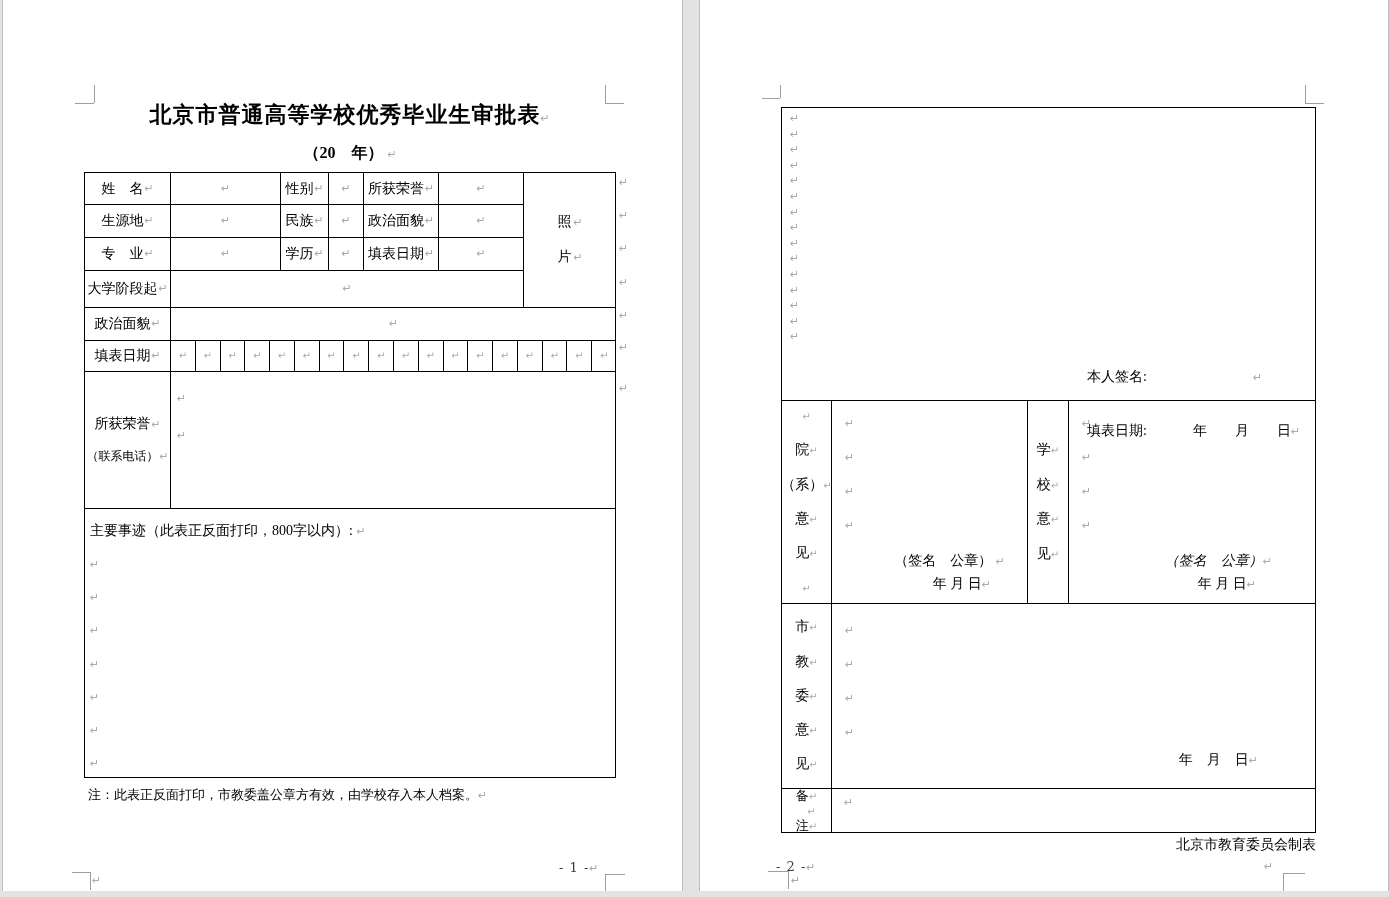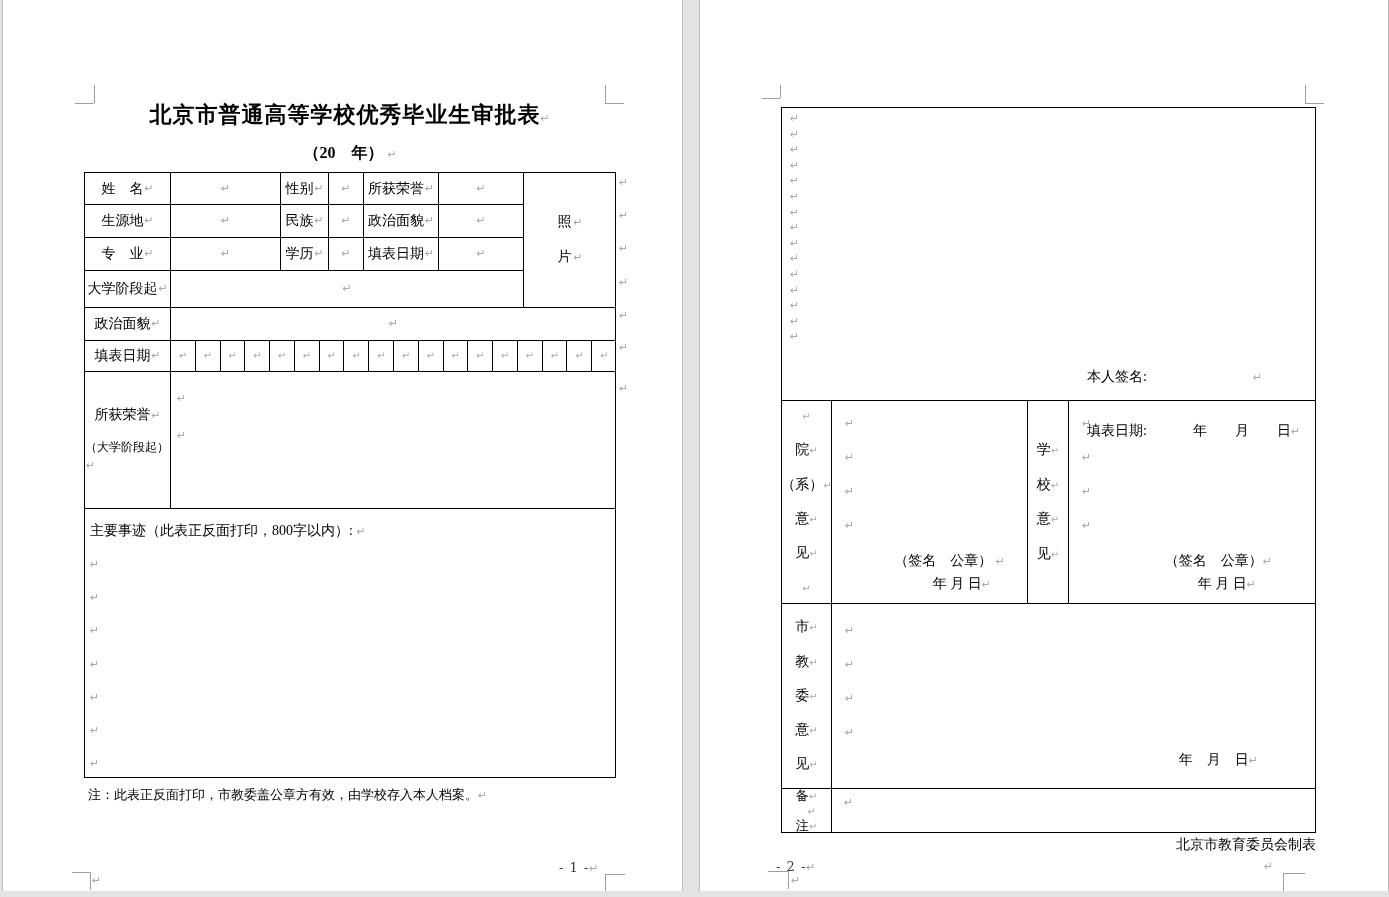--- a/index.html
+++ b/index.html
@@ -81,21 +81,21 @@
   #comm   { line-height:33.2px; }
   #remark { line-height:14px; font-size:13px; }
 
   
   .opc { flex-direction:column; align-items:stretch; justify-content:flex-start; padding:6px 0 0 13px; }
   .opc .pmstack { display:flex; flex-direction:column; line-height:34px; }
   .opc .grow { flex:1; }
   .sealline, .ymdr { text-align:right; white-space:pre; line-height:19px; }
   .c2seal { padding-right:22px; }
   .c2ymd  { padding-right:36px; margin:3px 0 9px; }
-  .c4seal { padding-right:44px; }
+  .c4seal { padding-right:44px;font-style:italic; }
   .c4ymd  { padding-right:60px; margin:3px 0 9px; }
   .commymd { padding-right:58px; margin-bottom:26px; }
 
   .rem { align-items:flex-start; justify-content:flex-start; padding:5px 0 0 12px; }
 
   .maker { left:1060px; top:836px; width:256px; text-align:right; font-size:14px; }
 </style>
 </head>
 <body>
 
@@ -253,21 +253,21 @@
     <div class="idc">
         <span class="pm">↵</span>
       </div>
     <div class="idc">
         <span class="pm">↵</span>
       </div>
   </div>
 
   <div class="c lab honlab" style="grid-area:7/1">
     <div><span>所获荣誉</span><span class="pm">↵</span></div>
-    <div class="l2"><span>（大学阶段起）</span><span class="pm">↵</span></div>
+    <div class="l2"><span>（联系电话）</span><span class="pm">↵</span></div>
   </div>
   <div class="c hcontent" style="grid-area:7/2/8/8">
     <div class="pmcol">
       <span class="pm">↵</span>
       <span class="pm">↵</span>
     </div>
   </div>
 
   <div class="c deeds" style="grid-area:8/1/9/8">
     <div class="head"><span>主要事迹（此表正反面打印，800字以内）:</span> <span class="pm">↵</span></div>

